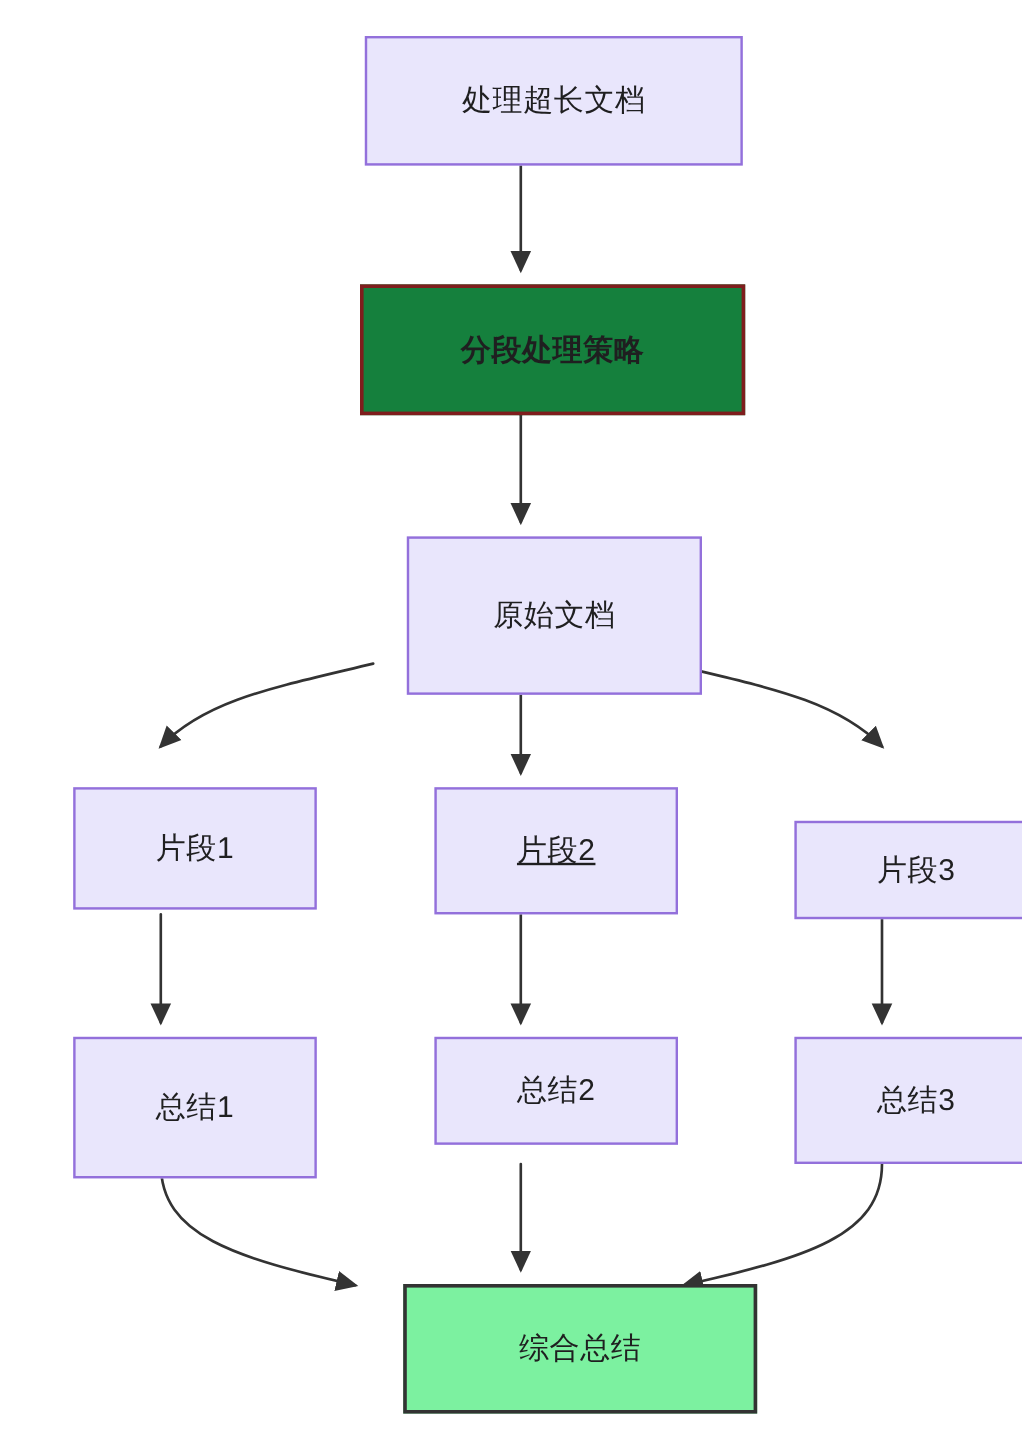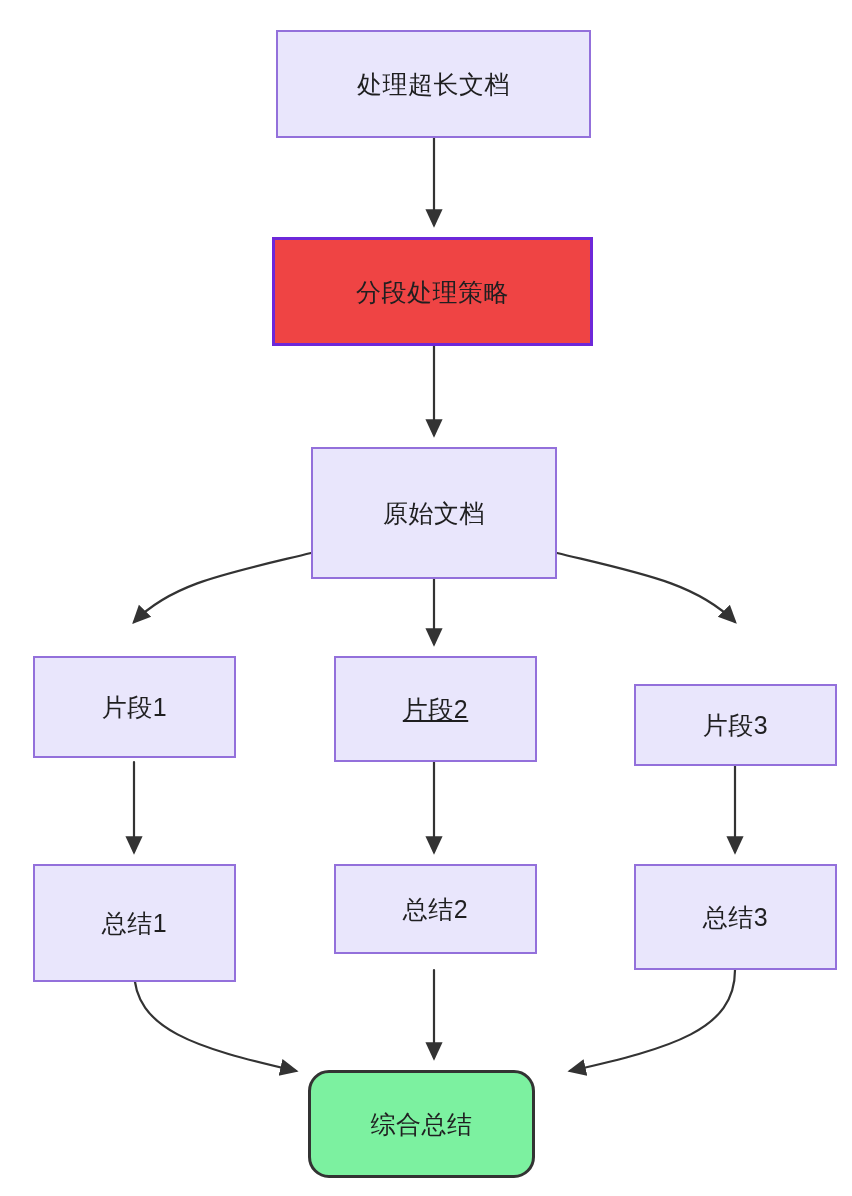--- a/index.html
+++ b/index.html
@@ -31,28 +31,30 @@
     box-sizing: border-box;
     display: flex;
     align-items: center;
     justify-content: center;
     text-align: center;
     font-size: 25px;
     line-height: 1.2;
     color: #1f1f20;
     letter-spacing: 0.5px;
     white-space: nowrap;
+    margin-left: 28px;
   }
   .node-default {
     background: #e9e6fc;
     border: 2px solid #9370db;
   }
   .node-highlight {
-    background: #ef4444;
-    border: 3px solid #6d28d9;
+    background: #15803d;
+    border: 3px solid #7f1d1d;
+    font-weight: bold;
   }
   .node-success {
     background: #7cf1a0;
     border: 3px solid #333333;
   }
 </style>
 </head>
 <body>
 
 <div id="diagram-root" style="background: rgb(255, 255, 255);">
@@ -99,18 +101,18 @@
       </div>
       <div class="node node-default" style="left: 33px; top: 864px; width: 203px; height: 118px;">
         <span>总结1</span>
       </div>
       <div class="node node-default" style="left: 334px; top: 864px; width: 203px; height: 90px;">
         <span>总结2</span>
       </div>
       <div class="node node-default" style="left: 634px; top: 864px; width: 203px; height: 106px;">
         <span>总结3</span>
       </div>
-      <div class="node node-success" style="left: 308px; top: 1070px; width: 227px; height: 108px; border-radius: 21px;">
+      <div class="node node-success" style="left: 308px; top: 1070px; width: 295px; height: 108px;">
         <span>综合总结</span>
       </div>
     </div>
 
 </div>
 
 </body></html>

